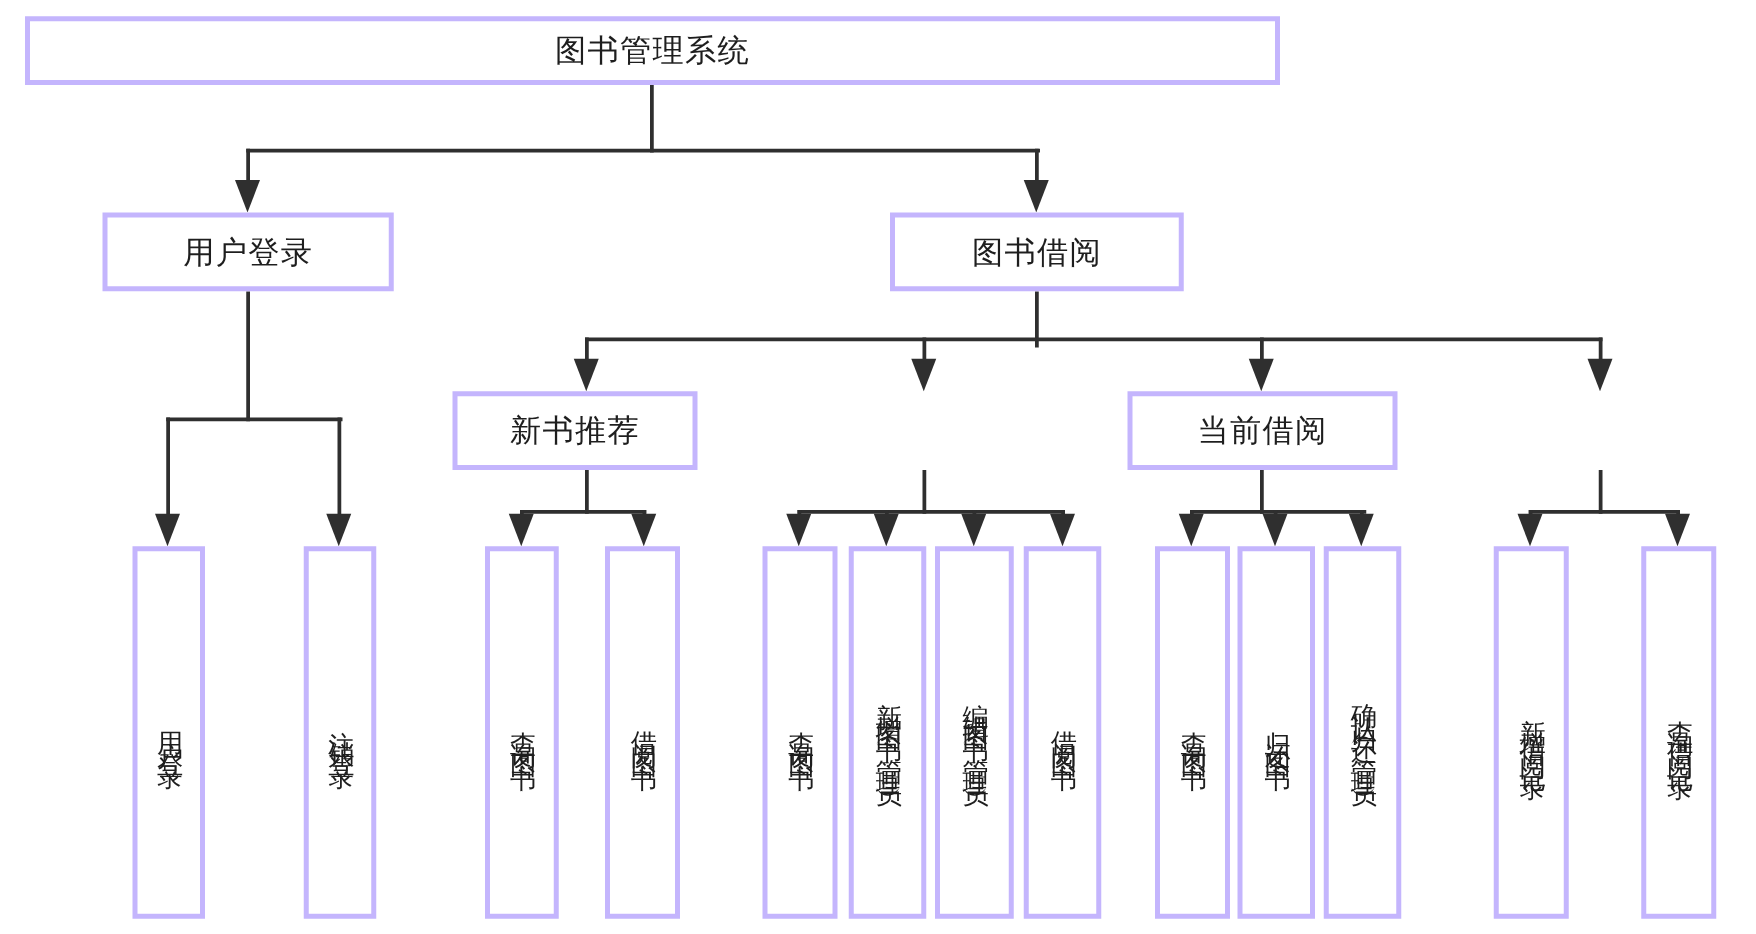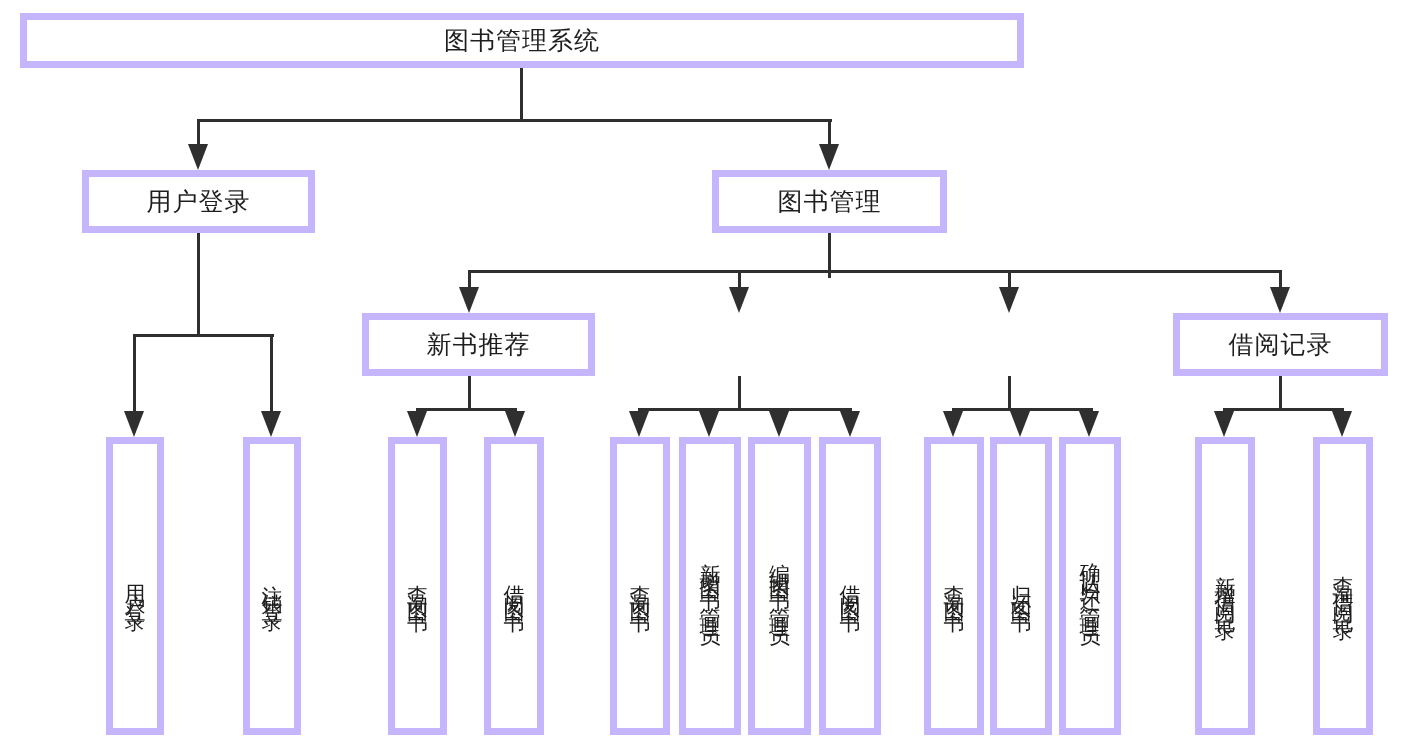--- a/index.html
+++ b/index.html
@@ -3,21 +3,21 @@
 <meta charset="utf-8">
 <style>
   html,body{margin:0;padding:0;background:#fff;}
   .canvas{
     position:relative;width:1405px;height:747px;background:#ffffff;
     font-family:"Liberation Sans","DejaVu Sans",sans-serif;
     overflow:hidden;
   }
   .box{
     position:absolute;box-sizing:border-box;background:#ffffff;
-    border:7px solid #c4b5fd;color:#1e1e1e;
+    border:4px solid #c4b5fd;color:#1e1e1e;
     display:flex;align-items:center;justify-content:center;
     font-size:25px;letter-spacing:1px;z-index:2;text-align:center;
   }
   .vbox{font-size:21px;letter-spacing:0;}
   .vbox .vtxt{
     writing-mode:vertical-rl;text-orientation:mixed;
     line-height:1.05;letter-spacing:9px;
     display:block;
   }
   .h,.v{position:absolute;background:#2f2f2f;z-index:1;}
@@ -41,32 +41,32 @@
 
   <div class="box" style="left:20px;top:13px;width:1004px;height:55px;">
     <span>图书管理系统</span>
   </div>
 
   <div class="box" style="left:82px;top:170px;width:233px;height:63px;">
     <span>用户登录</span>
   </div>
 
   <div class="box" style="left:712px;top:170px;width:235px;height:63px;">
-    <span>图书管理</span>
+    <span>图书借阅</span>
   </div>
 
-  <div class="box" style="left:362px;top:313px;width:233px;height:63px;">
+  <div class="box" style="left:362px;top:313px;width:196px;height:63px;">
     <span>新书推荐</span>
   </div>
 
 
+  <div class="box" style="left:902px;top:313px;width:216px;height:63px;">
+    <span>当前借阅</span>
+  </div>
 
-  <div class="box" style="left:1173px;top:313px;width:215px;height:63px;">
-    <span>借阅记录</span>
-  </div>
 
   <div class="box vbox" style="left:106px;top:437px;width:58px;height:298px;">
     <span class="vtxt">用户登录</span>
   </div>
 
   <div class="box vbox" style="left:243px;top:437px;width:58px;height:298px;">
     <span class="vtxt">注销登录</span>
   </div>
 
   <div class="box vbox" style="left:388px;top:437px;width:59px;height:298px;">

